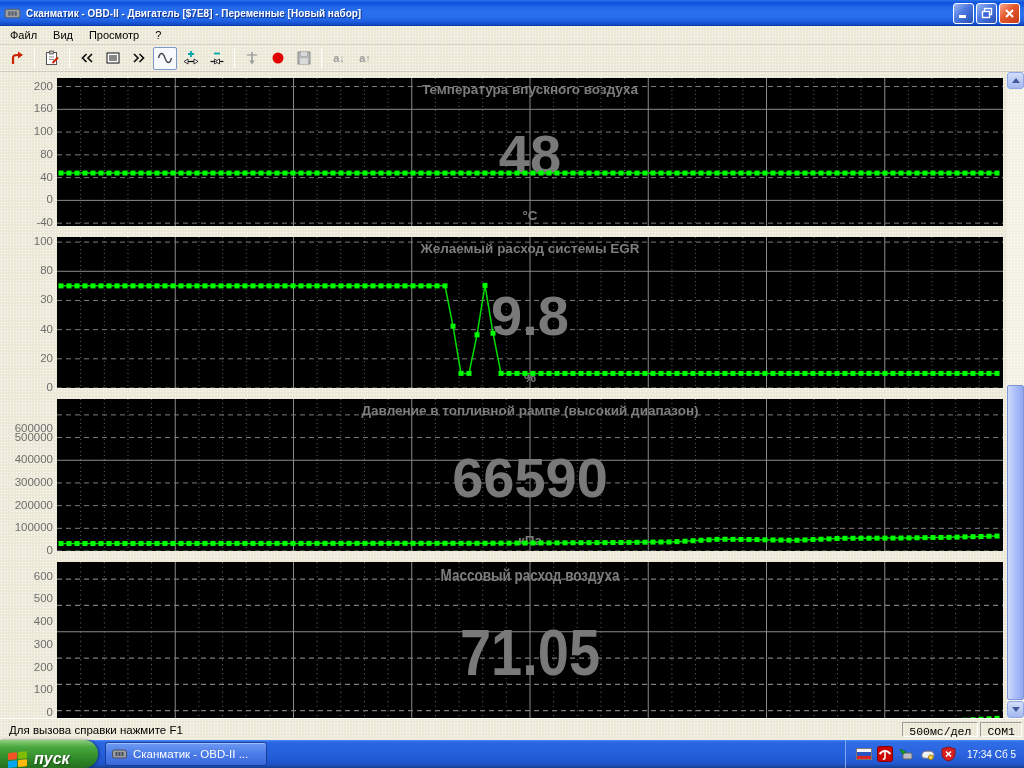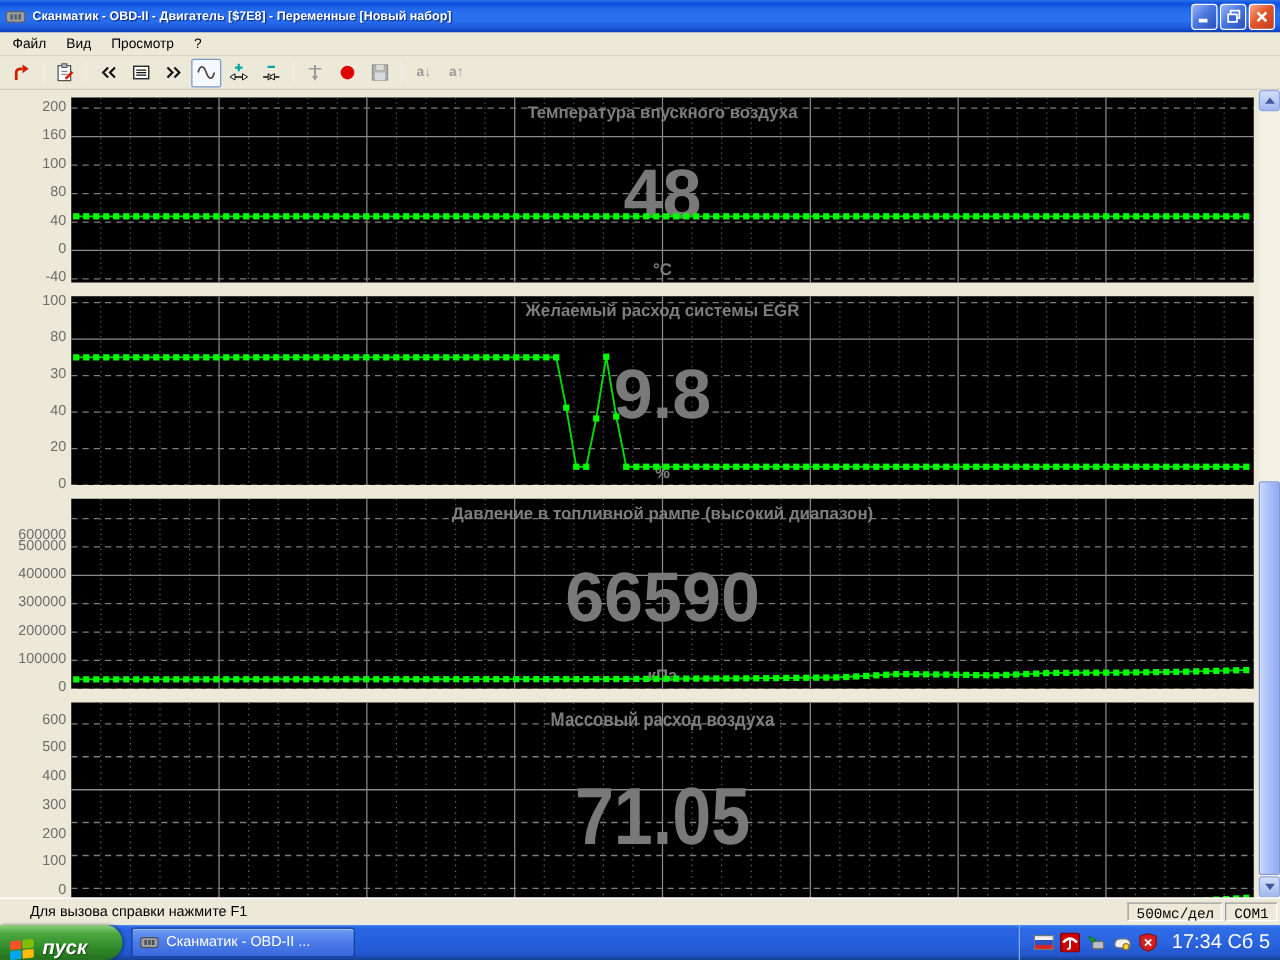--- a/index.html
+++ b/index.html
@@ -64,47 +64,47 @@
     background:linear-gradient(90deg,#cdd9f9,#aabefa 50%,#8fa9f0);
     border:1px solid #8094d8; border-radius:2px; }
   .tri-up { width:0; height:0; border-left:4px solid transparent; border-right:4px solid transparent;
     border-bottom:5px solid #42599c; }
   .tri-down { width:0; height:0; border-left:4px solid transparent; border-right:4px solid transparent;
     border-top:5px solid #42599c; }
 
   
   #statusbar { position:absolute; top:718px; left:0; width:1024px; height:22px;
     border-top:1px solid #fff; display:flex; align-items:center; font-size:11.5px; color:#000; }
-  #status-help { flex:1; padding:2px 24px; }
+  #status-help { flex:1; padding:2px 9px; }
   .status-pane { height:15px; margin-right:2px; padding:2px 6px;
     border:1px solid; border-color:#9a9a9a #fff #fff #9a9a9a; white-space:nowrap;font-family:Liberation Mono, monospace; }
 
   
   #taskbar { position:absolute; top:740px; left:0; width:1024px; height:28px;
     background:linear-gradient(180deg,#4b8af8 0%,#2a66e2 8%,#2460dc 50%,#1f55cc 85%,#16418f 100%); }
   #start-button { position:absolute; left:0; top:0; height:28px; width:98px;
     background:linear-gradient(180deg,#8ed07f 0%,#4aa83f 25%,#348f2c 60%,#25731f 95%);
     border-radius:0 14px 14px 0; box-shadow:1px 0 3px rgba(0,0,0,.5);
     display:flex; align-items:flex-end; padding-left:8px; }
   #start-button .start-text { color:#fff; font-size:16px; font-weight:bold; font-style:italic;
     margin-left:6px; text-shadow:1px 1px 1px #1d4d18; }
   .winflag { width:20px; height:16px; display:grid; grid-template-columns:9px 9px;
     grid-template-rows:7px 7px; gap:1px; transform:skewY(-6deg); }
   .winflag div { border-radius:1px; }
-  #task-button { position:absolute; left:105px; top:2px; width:179px; height:24px;
+  #task-button { position:absolute; left:105px; top:2px; width:162px; height:24px;
     background:linear-gradient(180deg,#6f9bf2 0%,#4b7be8 50%,#3a68da 100%);
     border:1px solid #1c3f9a; border-radius:3px; box-shadow:inset 0 1px 0 #9cc0ff;
     display:flex; align-items:center; padding:0 6px; }
   #task-button .task-text { color:#fff; font-size:11.5px; margin-left:6px; white-space:nowrap;
     overflow:hidden; }
   #tray { position:absolute; right:0; top:0; height:28px; display:flex; align-items:center;
     padding:0 8px 0 10px; border-left:1px solid #7fa8f0;
     background:linear-gradient(180deg,#4b8af8 0%,#2f6ce6 8%,#2a64de 50%,#2257ce 85%,#16418f 100%); }
   .tray-icon { width:17px; height:17px; margin-right:4px; display:flex; align-items:center; justify-content:center; }
-  #tray-clock { color:#fff; font-size:16px; margin-left:6px; white-space:nowrap; }
+  #tray-clock { color:#fff; font-size:10px; margin-left:6px; white-space:nowrap; }
 </style>
 </head>
 <body>
 
 <div id="screen">
 
   <div id="titlebar">
     <svg class="app-icon" viewBox="0 0 16 16">
       <rect x="1" y="4" width="14" height="8" rx="2" fill="#9aa0a8" stroke="#5a5f66"></rect>
       <rect x="4" y="6" width="2" height="4" fill="#5a5f66"></rect>

